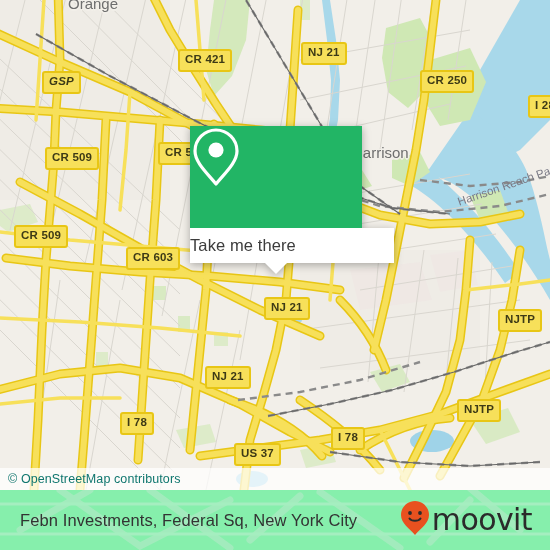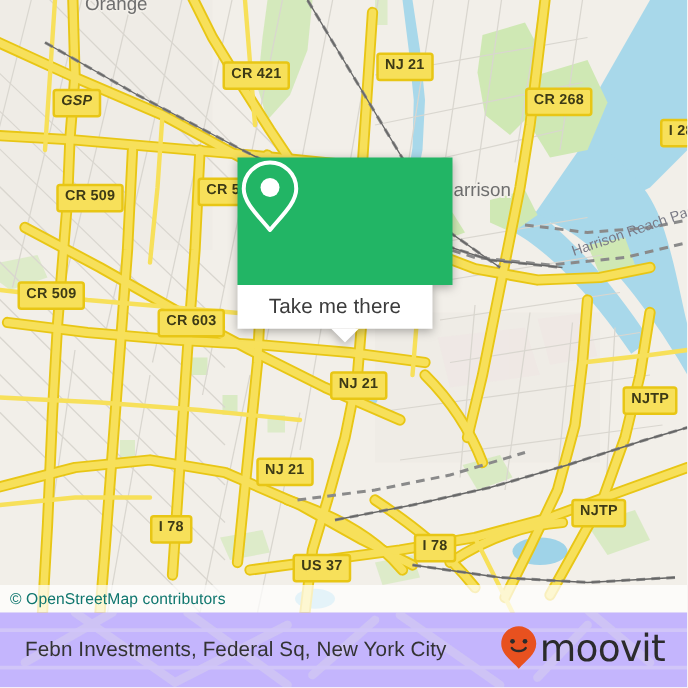--- a/index.html
+++ b/index.html
@@ -62,39 +62,39 @@
   .card{
     position:absolute;left:190px;top:126px;width:172px;height:137px;
     filter:drop-shadow(0 2px 4px rgba(0,0,0,0.30));
   }
   .card-top{
     width:172px;height:102px;background:#22b565;
     display:flex;align-items:center;justify-content:center;
     box-sizing:border-box;
   }
   .card-bottom{
-    width:156px;height:35px;background:#ffffff;
-    display:flex;align-items:center;justify-content:center;
+    width:204px;height:35px;background:#ffffff;
+    display:flex;align-items:center;justify-content:flex-start;
     box-sizing:border-box;
   }
   .card-bottom span{
     font-size:16.5px;color:#3c3c3c;letter-spacing:.1px;
   }
   .card-tail{
     position:absolute;left:50%;top:137px;margin-left:-11px;
     width:0;height:0;
     border-left:11px solid transparent;
     border-right:11px solid transparent;
     border-top:11px solid #ffffff;
   }
 
   
   .footer{
     position:absolute;left:0;top:490px;width:550px;height:60px;
-    background:#c4b5fd;overflow:hidden;
+    background:#86efac;overflow:hidden;
   }
   .footer-wm{position:absolute;left:0;top:-200px;opacity:.30;}
   .footer-inner{
     position:relative;width:550px;height:60px;
     display:flex;align-items:center;justify-content:space-between;
     padding:0 18px 0 20px;box-sizing:border-box;
   }
   .footer-title{
     font-size:16.5px;color:#333333;letter-spacing:.1px;white-space:nowrap;
   }
@@ -300,21 +300,21 @@
           <path d="M 268,416 L 330,404 L 392,390 L 454,372 L 516,352 L 550,342"></path>
           <path d="M 330,452 L 400,462 L 470,466 L 540,462"></path>
         </g>
       </g>
     </svg>
 
     <div>
       <div class="shield" style="left:42px;top:71px;font-style:italic;">GSP</div>
       <div class="shield" style="left:178px;top:49px;">CR 421</div>
       <div class="shield" style="left:301px;top:42px;">NJ 21</div>
-      <div class="shield" style="left:420px;top:70px;">CR 268</div>
+      <div class="shield" style="left:420px;top:70px;">CR 250</div>
       <div class="shield" style="left:528px;top:95px;">I 28</div>
       <div class="shield" style="left:45px;top:147px;">CR 509</div>
       <div class="shield" style="left:158px;top:142px;">CR 50</div>
       <div class="shield" style="left:14px;top:225px;">CR 509</div>
       <div class="shield" style="left:126px;top:247px;">CR 603</div>
       <div class="shield" style="left:264px;top:297px;">NJ 21</div>
       <div class="shield" style="left:498px;top:309px;">NJTP</div>
       <div class="shield" style="left:205px;top:366px;">NJ 21</div>
       <div class="shield" style="left:457px;top:399px;">NJTP</div>
       <div class="shield" style="left:120px;top:412px;">I 78</div>

